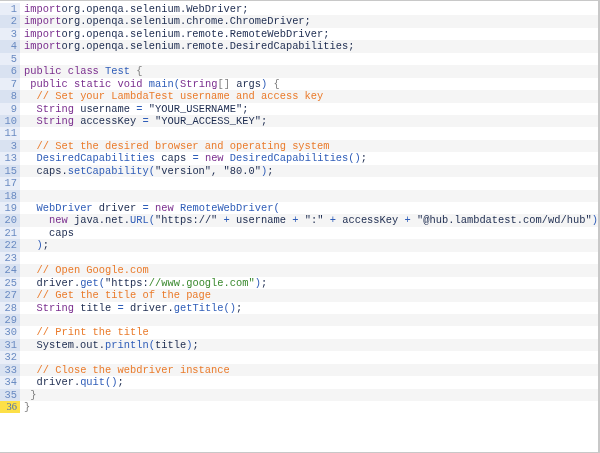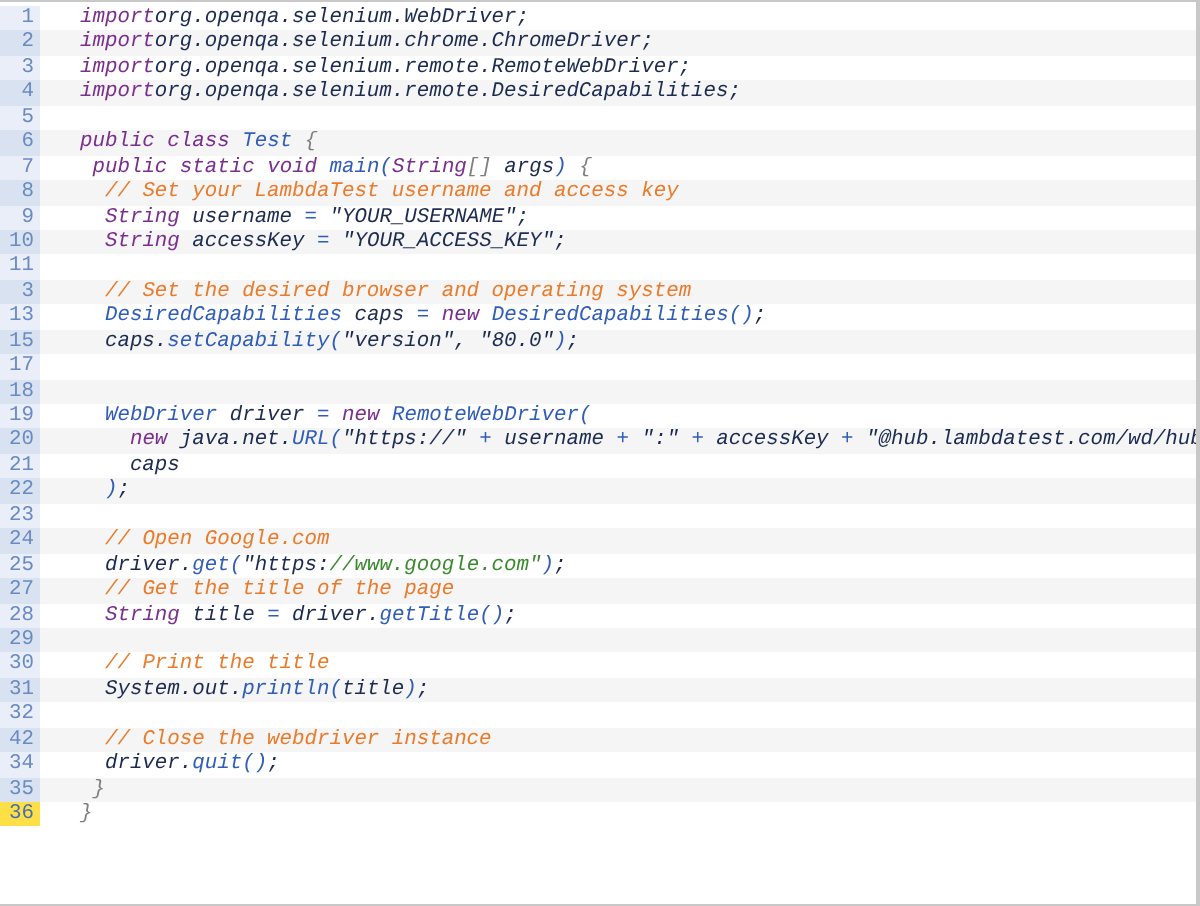--- a/index.html
+++ b/index.html
@@ -7,22 +7,22 @@
   .editor {
     position:absolute; left:0; top:0; width:598px; height:451px;
     border-top:1px solid #c8c8c8; border-right:2px solid #c8c8c8; border-bottom:2px solid #c8c8c8;
     background:#ffffff; overflow:hidden;
   }
   .lines { position:absolute; left:0; top:2px; width:100%; }
   .row { display:flex; height:12.45px; line-height:12.45px; font-family:"Liberation Mono","DejaVu Sans Mono",monospace; font-size:10.4px; white-space:pre; }
   .row:nth-child(even) .code { background:#f5f5f5; }
   .gutter { width:20px; flex:0 0 20px; text-align:right; padding-right:3px; box-sizing:border-box; color:#6a8bc2; background:#e9eef8; }
   .row:nth-child(even) .gutter { background:#d9e2f1; }
-  .row.hl .gutter { background:#fde047; color:#4a6fae; }
-  .code { flex:1; padding-left:20px; color:#1c2b4f;font-style:italic; }
+  .row.hl .gutter { background:#fde047; color:#4a6fae;font-family:Liberation Serif, serif; }
+  .code { flex:1; padding-left:4px; color:#1c2b4f; }
   .kw { color:#7a2e8e; }
   .ty { color:#2f5db8; }
   .fn { color:#2f5db8; }
   .cm { color:#ea7b2b; }
   .st { color:#1c2b4f; }
   .gr { color:#3b8a2f; }
   .pu { color:#7f7f7f; }
   .pa { color:#2f5db8; }
   .op { color:#2f5db8; }
 </style>
@@ -53,18 +53,18 @@
       <div class="row"><div class="gutter">22</div><div class="code"><span>  </span><span class="pa">)</span><span>;</span></div></div>
       <div class="row"><div class="gutter">23</div><div class="code"></div></div>
       <div class="row"><div class="gutter">24</div><div class="code"><span>  </span><span class="cm">// Open Google.com</span></div></div>
       <div class="row"><div class="gutter">25</div><div class="code"><span>  driver.</span><span class="fn">get</span><span class="pa">(</span><span class="st">"https:</span><span class="gr">//www.google.com"</span><span class="pa">)</span><span>;</span></div></div>
       <div class="row"><div class="gutter">27</div><div class="code"><span>  </span><span class="cm">// Get the title of the page</span></div></div>
       <div class="row"><div class="gutter">28</div><div class="code"><span>  </span><span class="kw">String</span><span> title </span><span class="op">=</span><span> driver.</span><span class="fn">getTitle</span><span class="pa">()</span><span>;</span></div></div>
       <div class="row"><div class="gutter">29</div><div class="code"></div></div>
       <div class="row"><div class="gutter">30</div><div class="code"><span>  </span><span class="cm">// Print the title</span></div></div>
       <div class="row"><div class="gutter">31</div><div class="code"><span>  System.out.</span><span class="fn">println</span><span class="pa">(</span><span>title</span><span class="pa">)</span><span>;</span></div></div>
       <div class="row"><div class="gutter">32</div><div class="code"></div></div>
-      <div class="row"><div class="gutter">42</div><div class="code"><span>  </span><span class="cm">// Close the webdriver instance</span></div></div>
+      <div class="row"><div class="gutter">33</div><div class="code"><span>  </span><span class="cm">// Close the webdriver instance</span></div></div>
       <div class="row"><div class="gutter">34</div><div class="code"><span>  driver.</span><span class="fn">quit</span><span class="pa">()</span><span>;</span></div></div>
       <div class="row"><div class="gutter">35</div><div class="code"><span> </span><span class="pu">}</span></div></div>
       <div class="row hl"><div class="gutter">36</div><div class="code"><span class="pu">}</span></div></div>
     </div>
 </div>
 
 </body></html>

